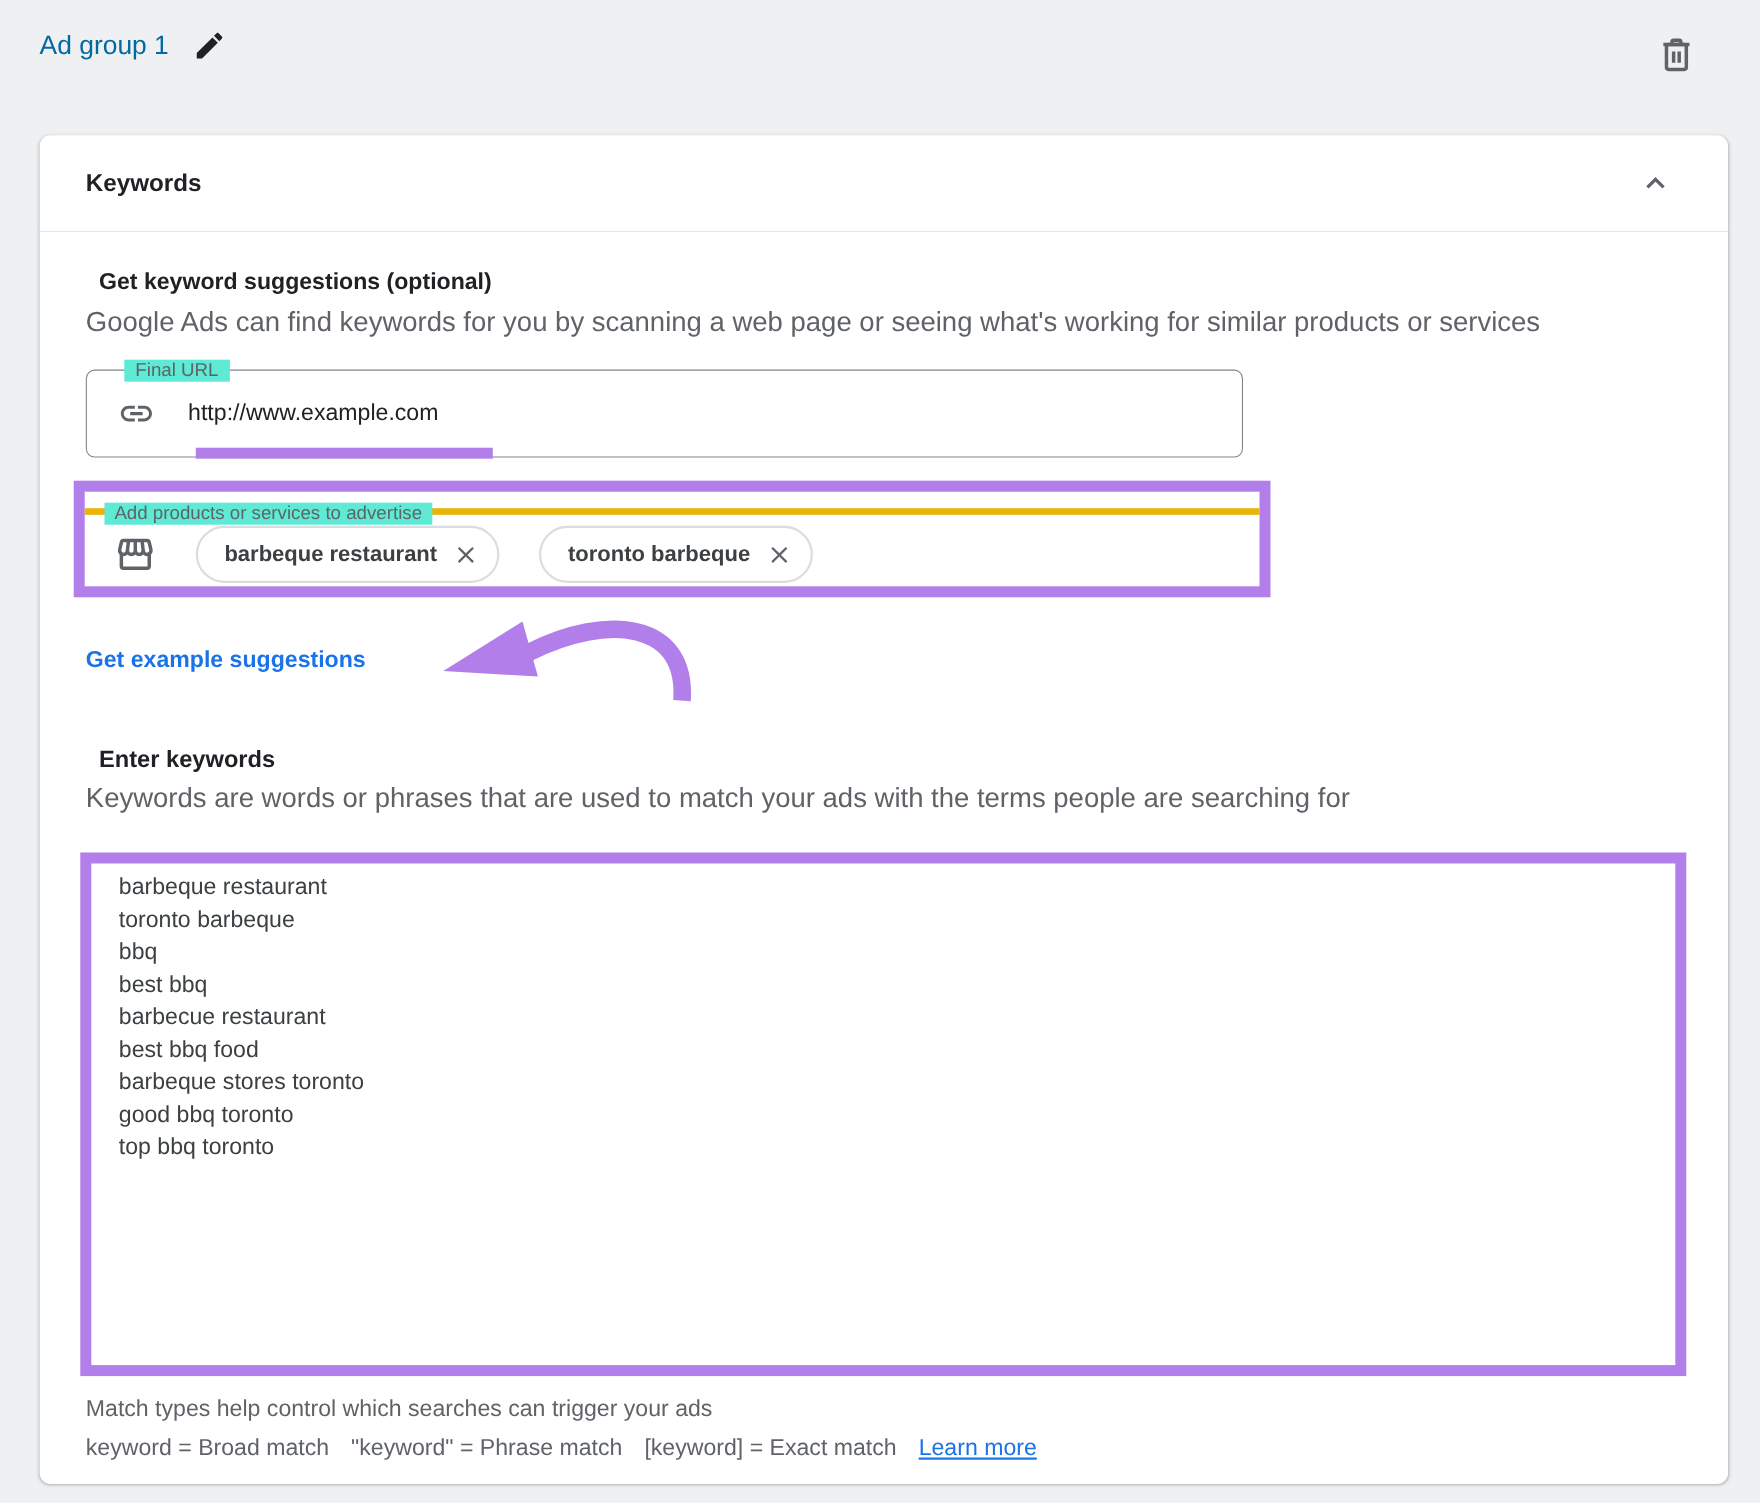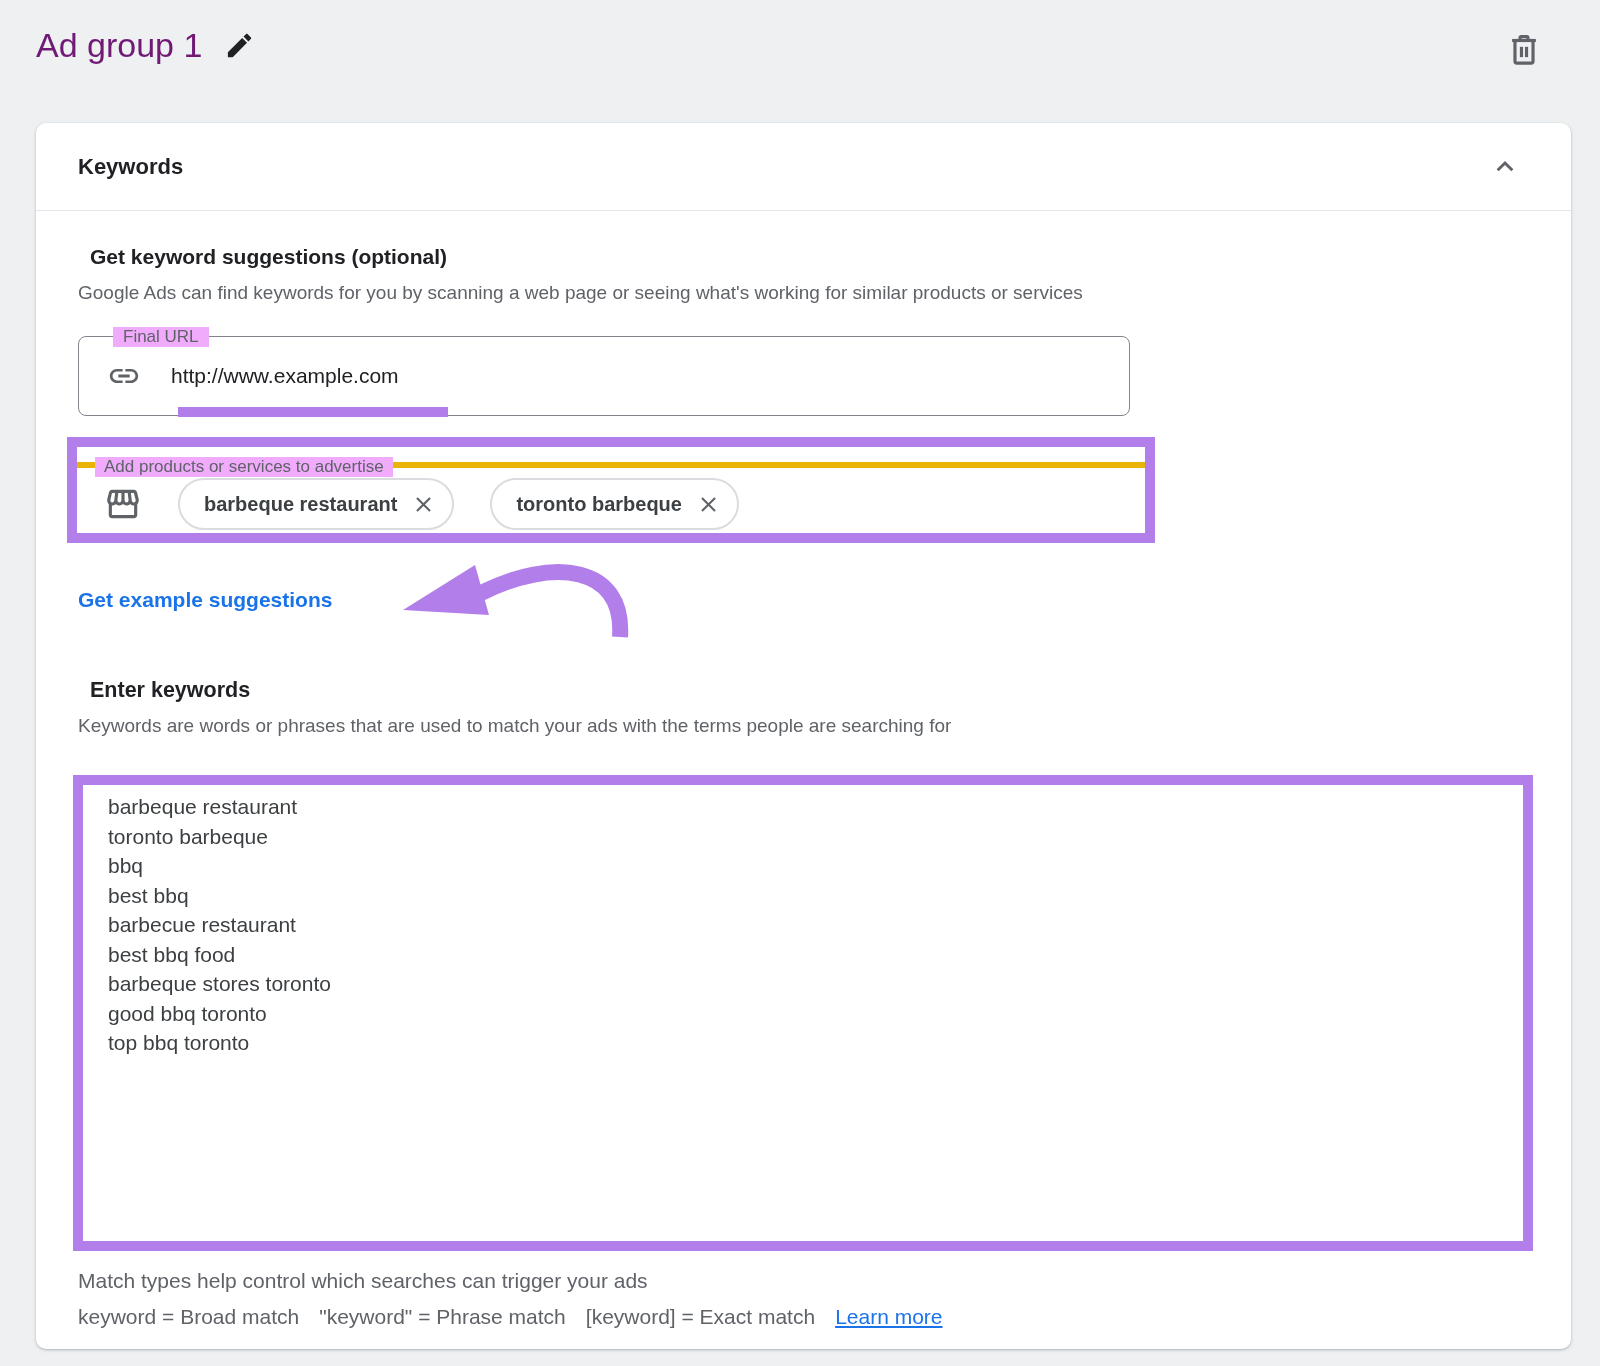--- a/index.html
+++ b/index.html
@@ -11,21 +11,21 @@
     position:relative;
     overflow:hidden;
   }
   svg { display:block; }
 
   
   .page-title-row {
     position:absolute; top:26px; left:36px;
     display:flex; align-items:center; gap:22px;
   }
-  .page-title { font-size:34px; font-weight:400; color:#701a75; }
+  .page-title { font-size:24px; font-weight:400; color:#0369a1; }
   .edit-btn { background:none; border:none; padding:0; cursor:pointer; }
   .delete-btn {
     position:absolute; top:30px; right:55px;
     width:40px; height:40px; background:none; border:none; padding:0; cursor:pointer;
   }
 
   
   .card {
     position:absolute; left:36px; top:123px;
     width:1535px; height:1226px;
@@ -43,32 +43,32 @@
   .card-body {
     position:relative;
     height:1154px;
     padding:0 56px 0 42px;
     box-sizing:border-box;
     overflow:hidden;
   }
 
   .section-heading { margin:12px; font-size:21px; font-weight:700; color:#202124; line-height:24px; }
   .sug-heading { margin-top:34px; }
-  .section-desc { margin:11px 0 0 0; font-size:19px; font-weight:400; color:#5f6368; line-height:24px; }
+  .section-desc { margin:11px 0 0 0; font-size:25px; font-weight:400; color:#5f6368; line-height:24px; }
 
   
   .url-field {
     margin-top:31px; width:1052px; height:80px;
     border:1px solid #80868b; border-radius:8px;
     position:relative; display:flex; align-items:center;
     box-sizing:border-box; background:#fff;
   }
   .field-label {
     position:absolute; top:-10px; left:34px;
-    background:#f0abfc; padding:0 10px;
+    background:#5eead4; padding:0 10px;
     font-size:17px; color:#5f6368; line-height:20px; white-space:nowrap;
   }
   .link-icon { margin-left:28px; }
   .url-value { margin-left:30px; font-size:21px; color:#202124; }
   .url-underline {
     position:absolute; left:99px; bottom:-2px;
     width:270px; height:10px; background:#b27eea;
   }
 
   

